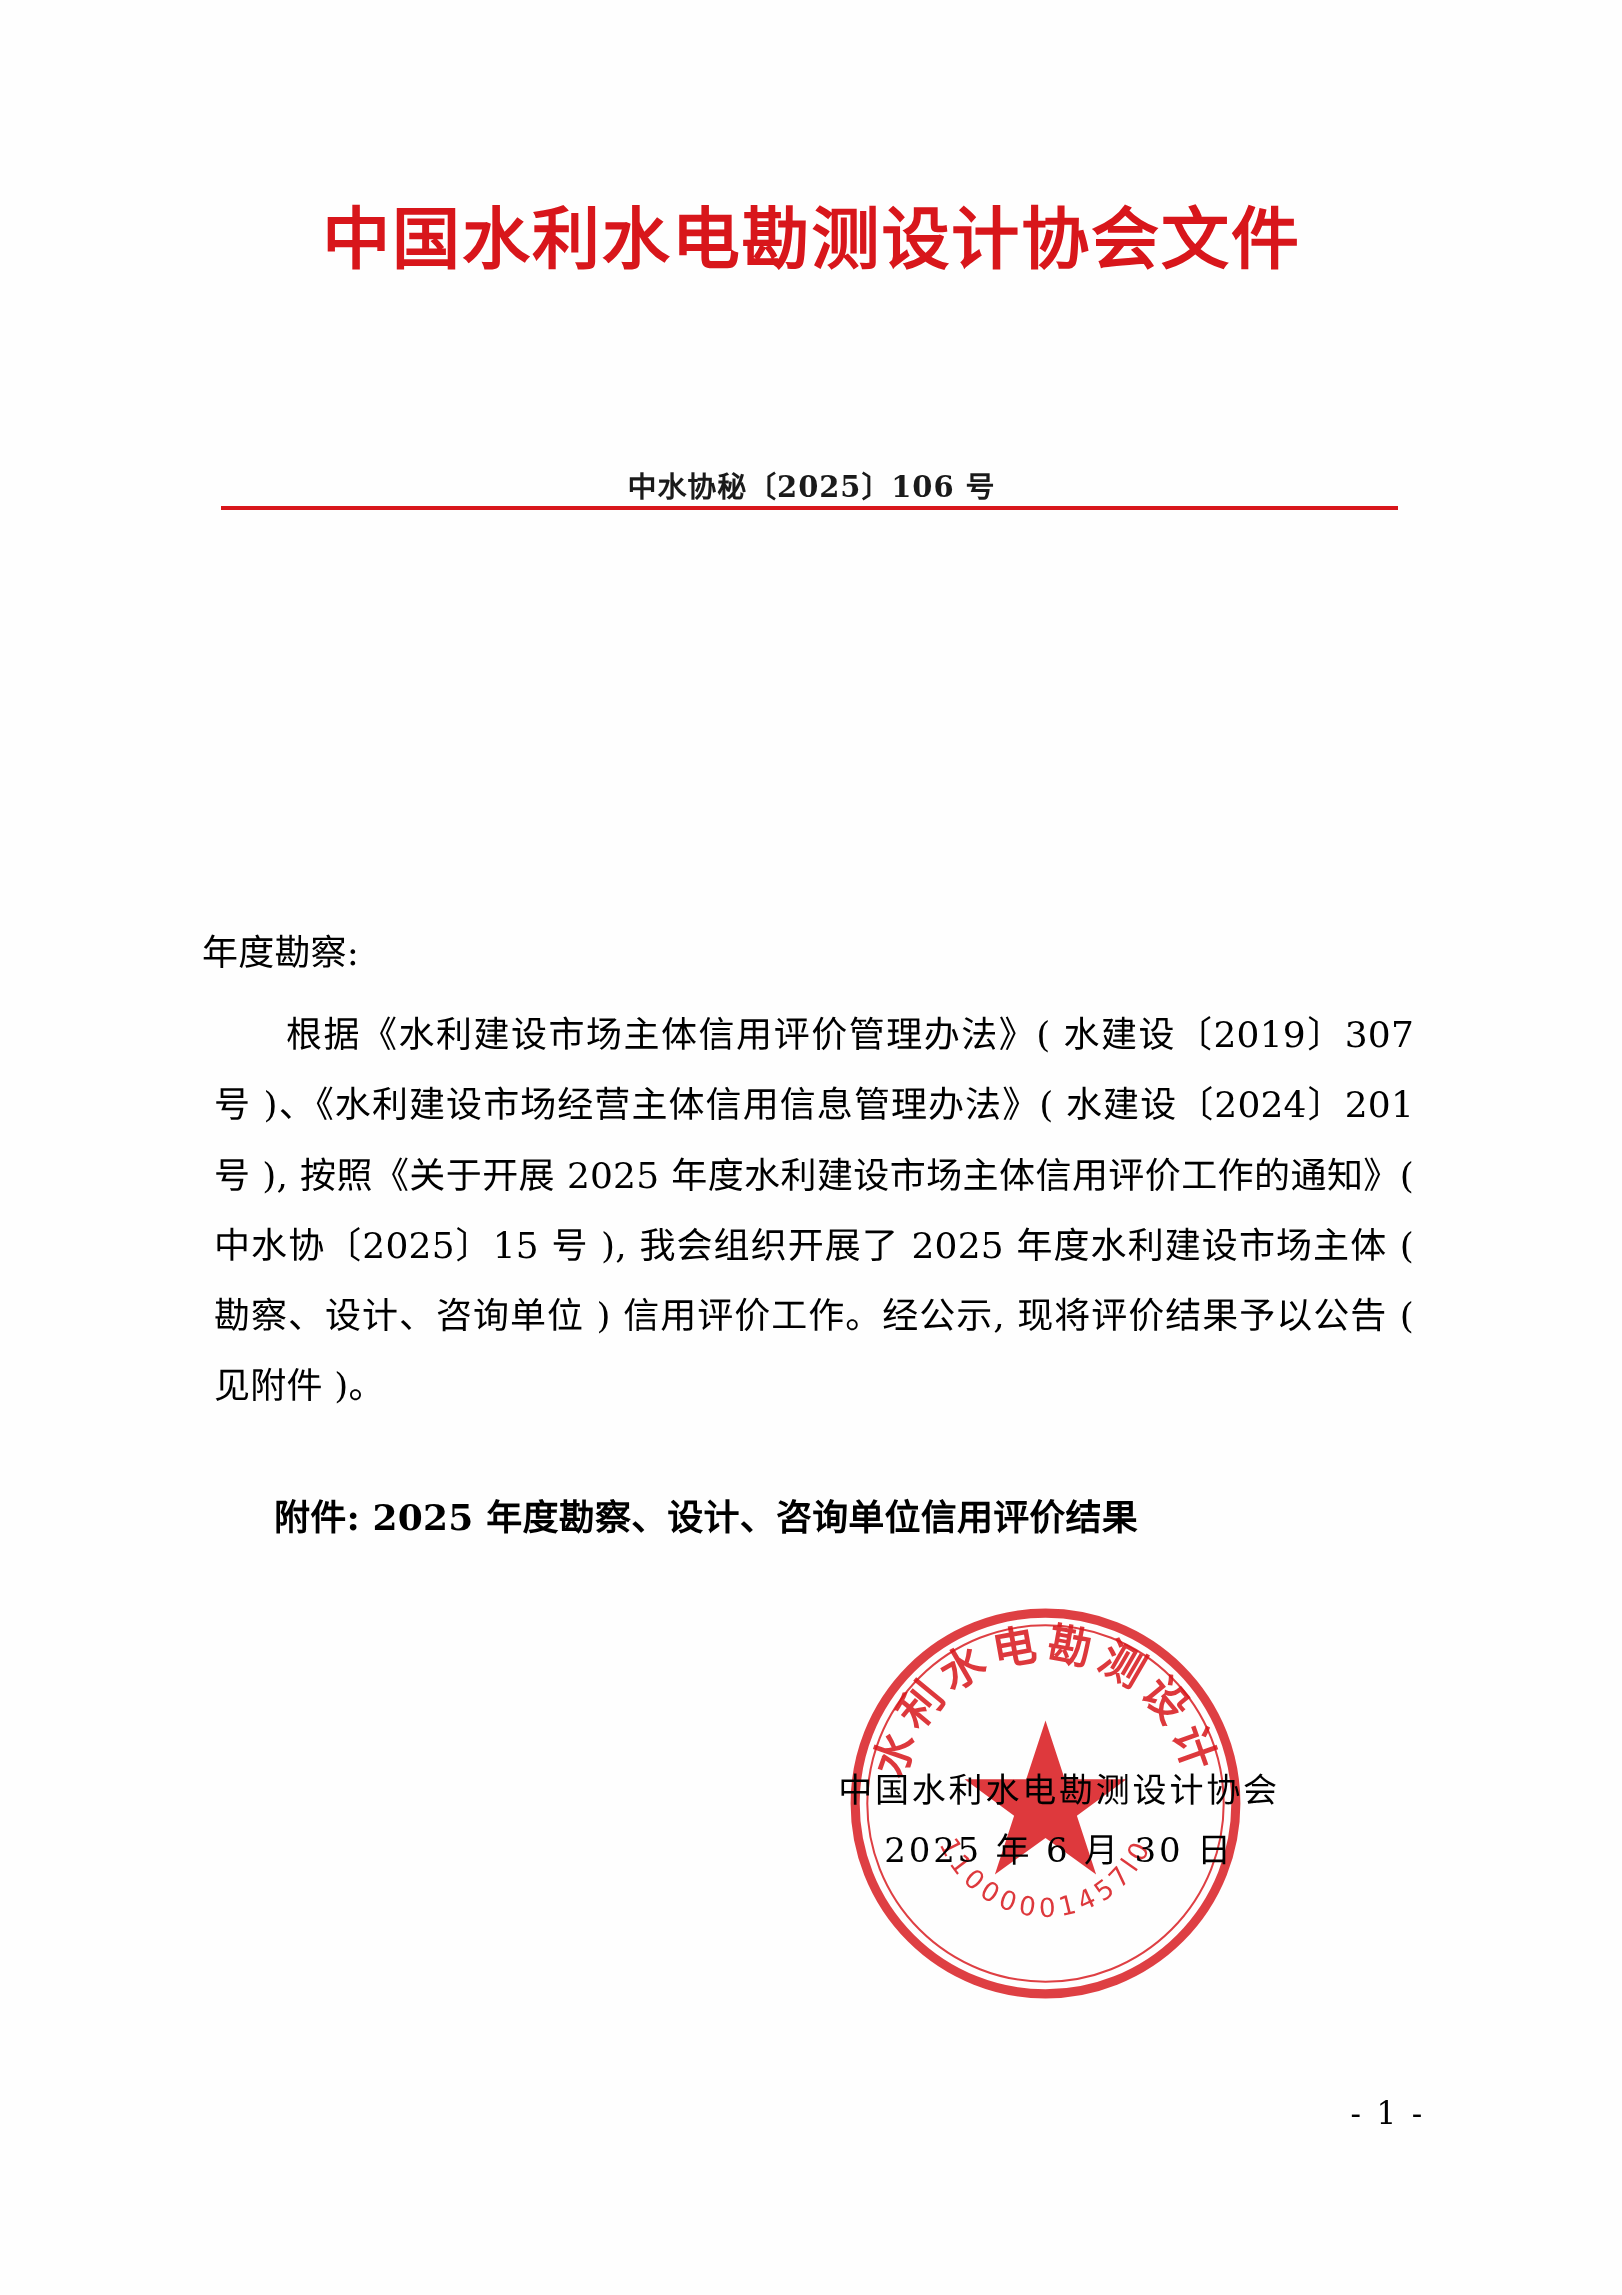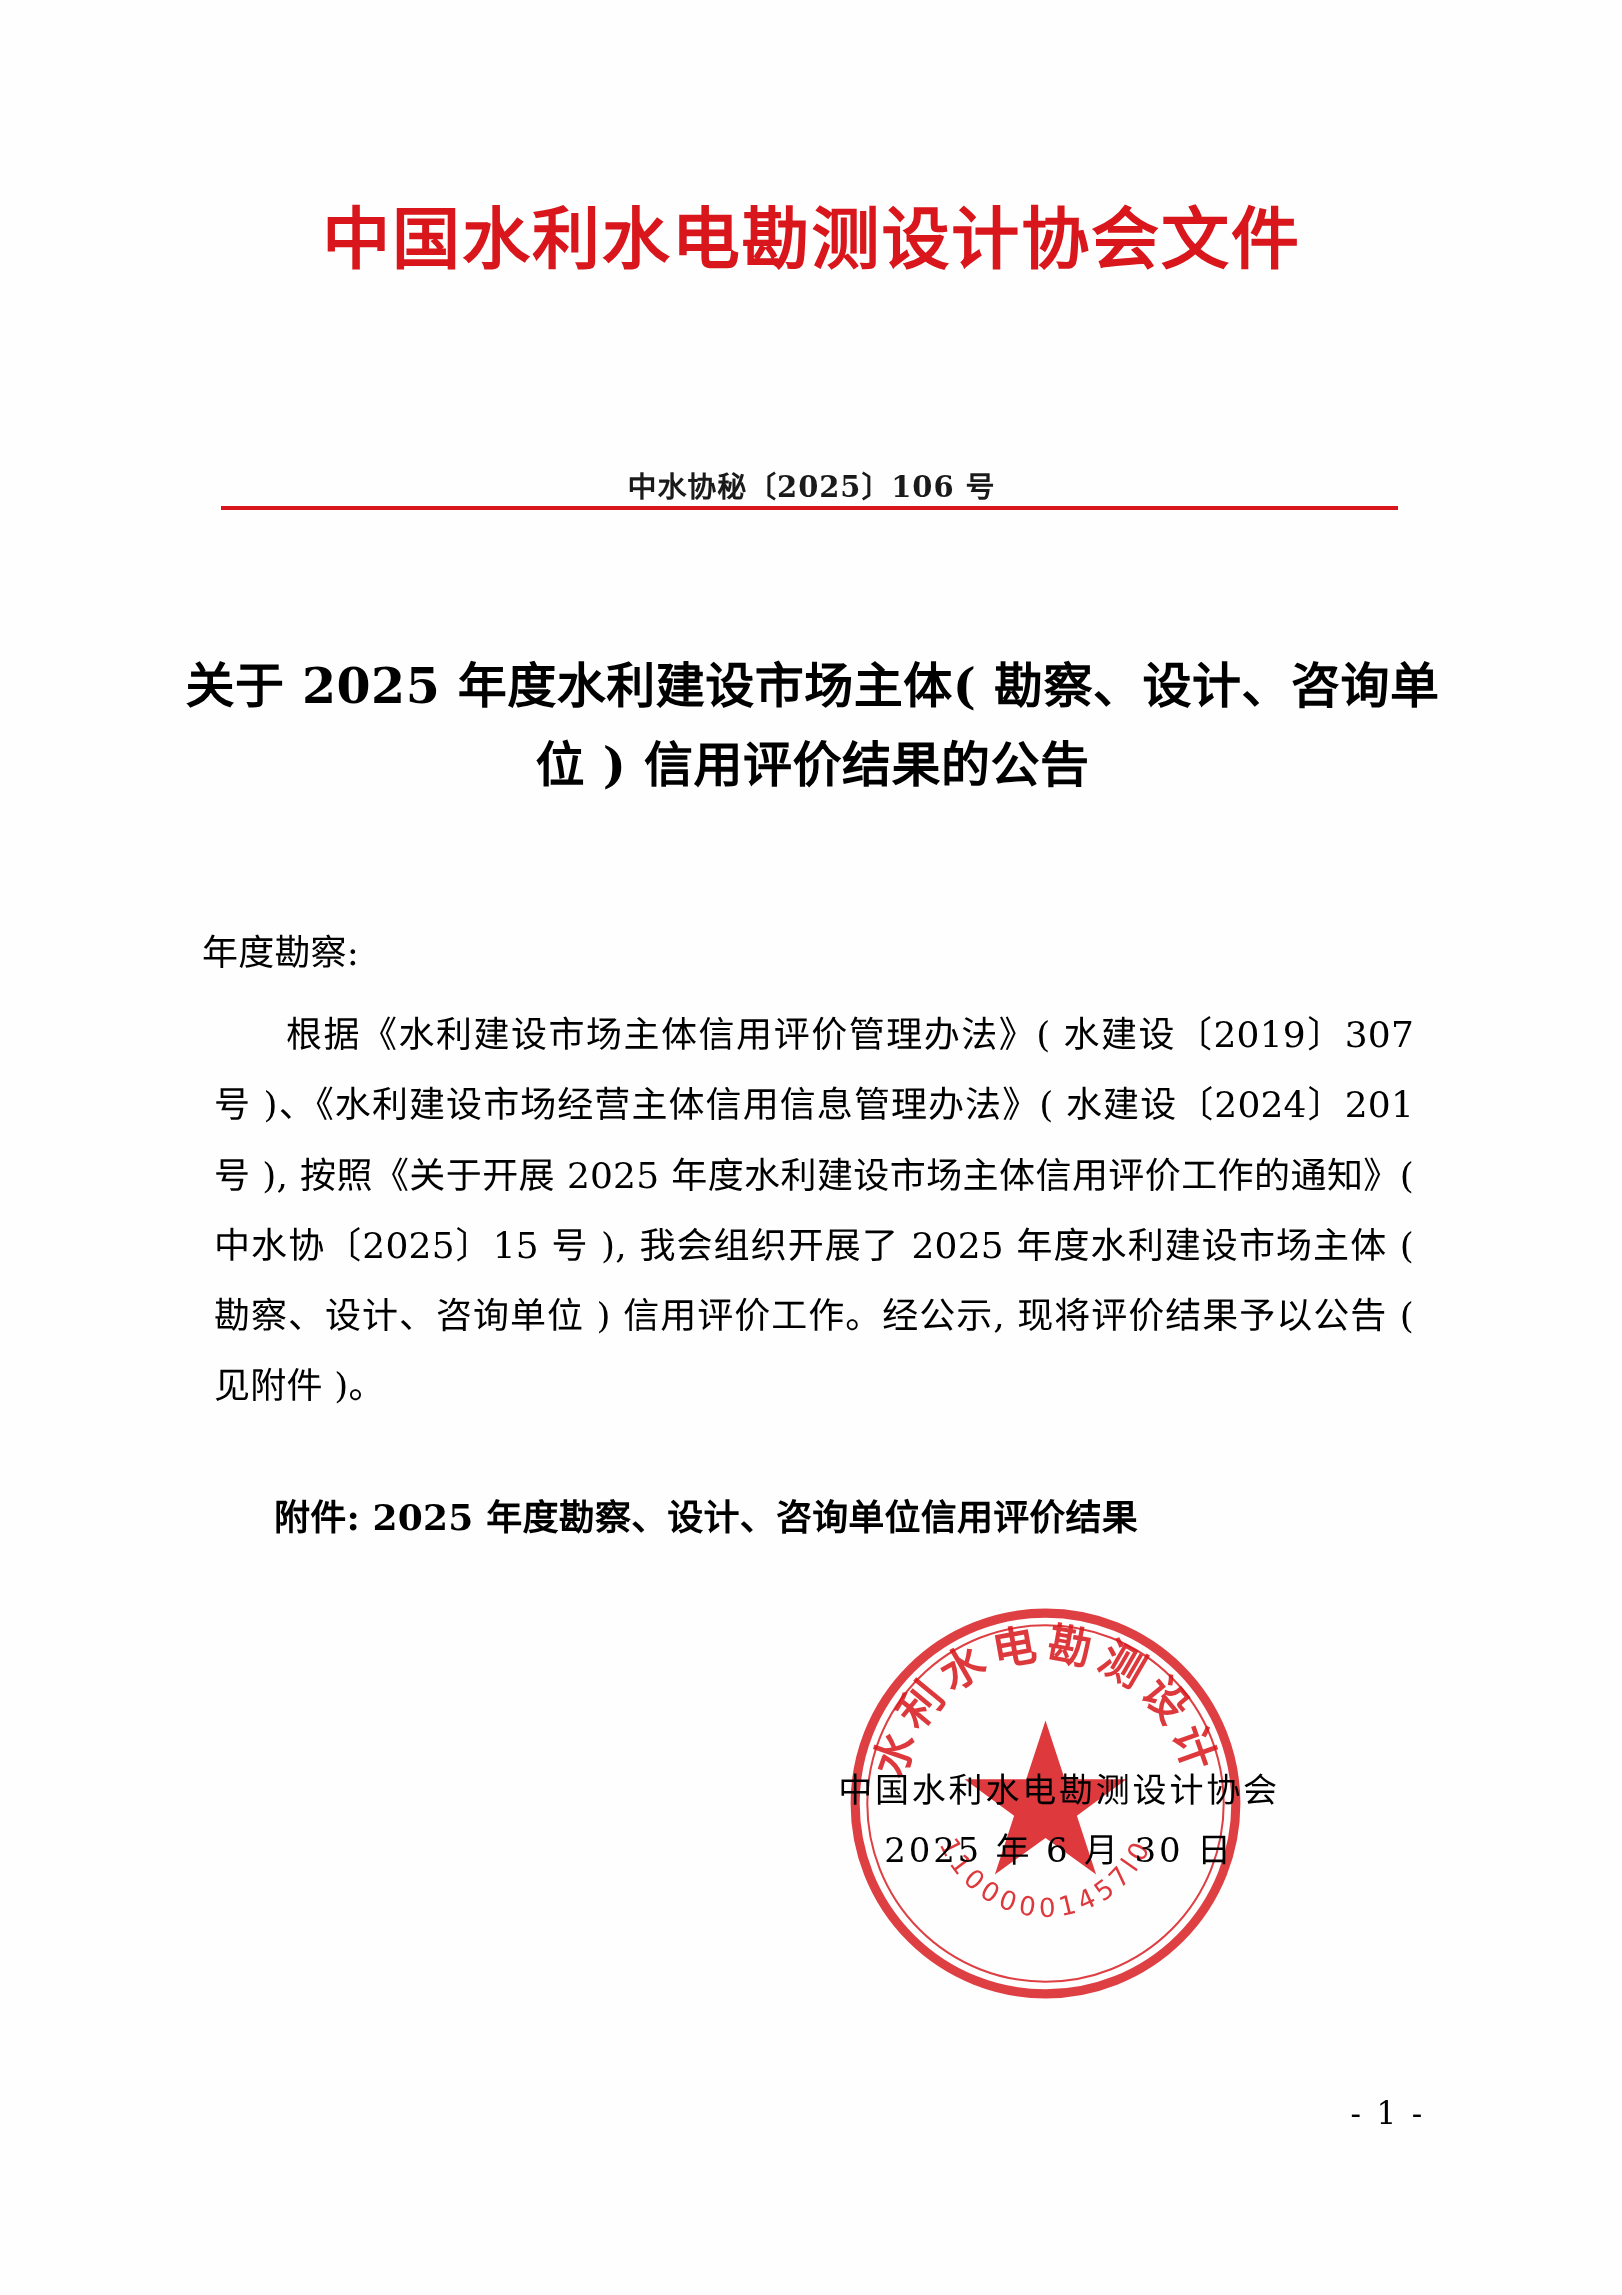--- a/index.html
+++ b/index.html
@@ -153,21 +153,20 @@
 <div class="page">
 
   <div class="doc-header">
     <div class="org-title">中国水利水电勘测设计协会文件</div>
   </div>
 
   <div class="doc-number">中水协秘〔2025〕106 号</div>
 
   <div class="red-rule"></div>
 
-  <div class="doc-title">关于 2025 年度水利建设市场主体( 勘察、设计、咨询单位 ) 信用评价结果的公告</div>
 
   <div class="body-block">
     <p class="salutation">年度勘察:</p>
     <p class="para">根据《水利建设市场主体信用评价管理办法》( 水建设〔2019〕307 号 )、《水利建设市场经营主体信用信息管理办法》( 水建设〔2024〕201 号 ), 按照《关于开展 2025 年度水利建设市场主体信用评价工作的通知》( 中水协〔2025〕15 号 ), 我会组织开展了 2025 年度水利建设市场主体 ( 勘察、设计、咨询单位 ) 信用评价工作。经公示, 现将评价结果予以公告 ( 见附件 )。</p>
     <p class="attachment">附件: 2025 年度勘察、设计、咨询单位信用评价结果</p>
   </div>
 
   <div class="seal">
     <svg viewBox="0 0 400 400" xmlns="http://www.w3.org/2000/svg" aria-hidden="true">
       <defs>

